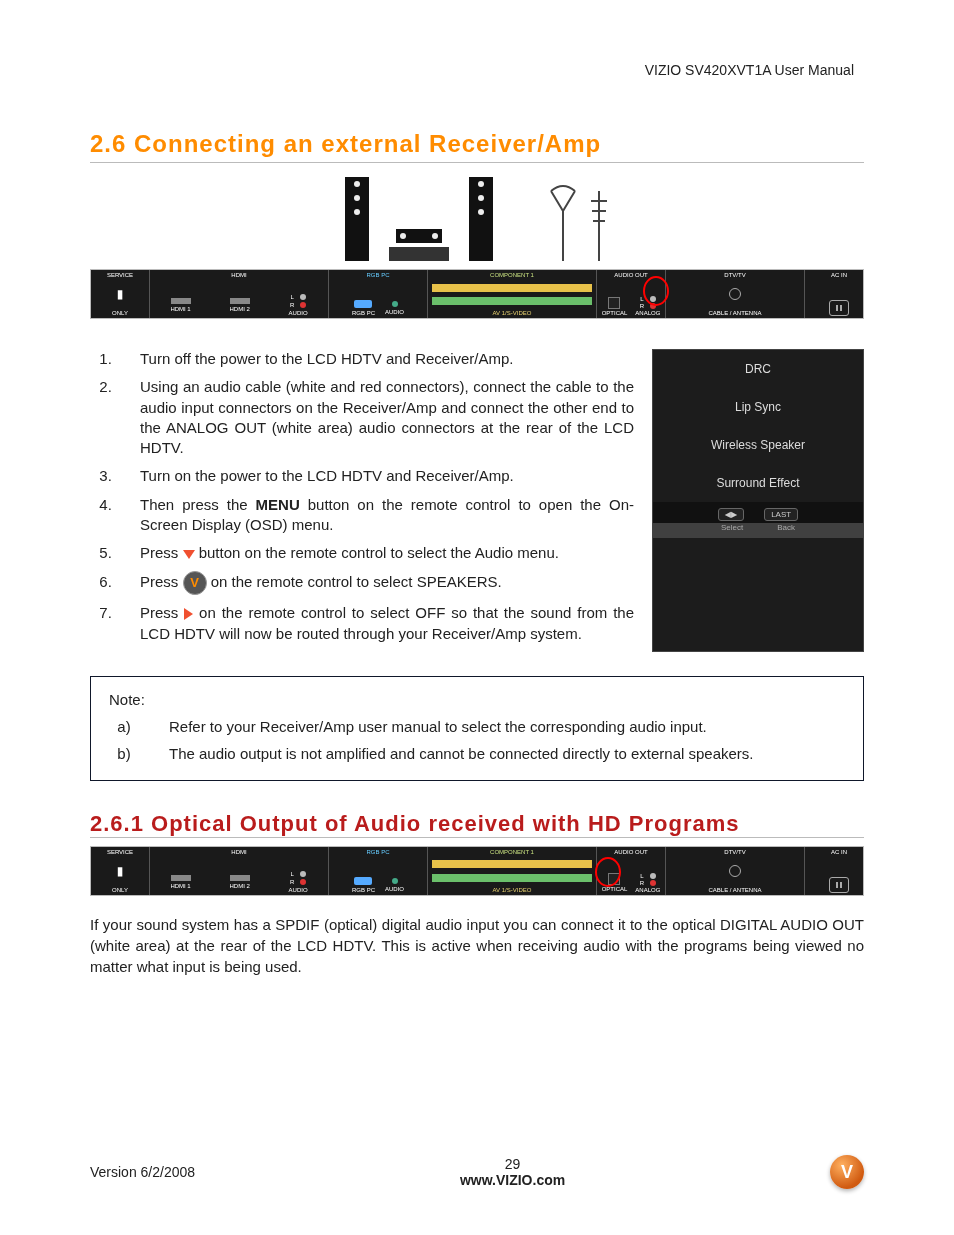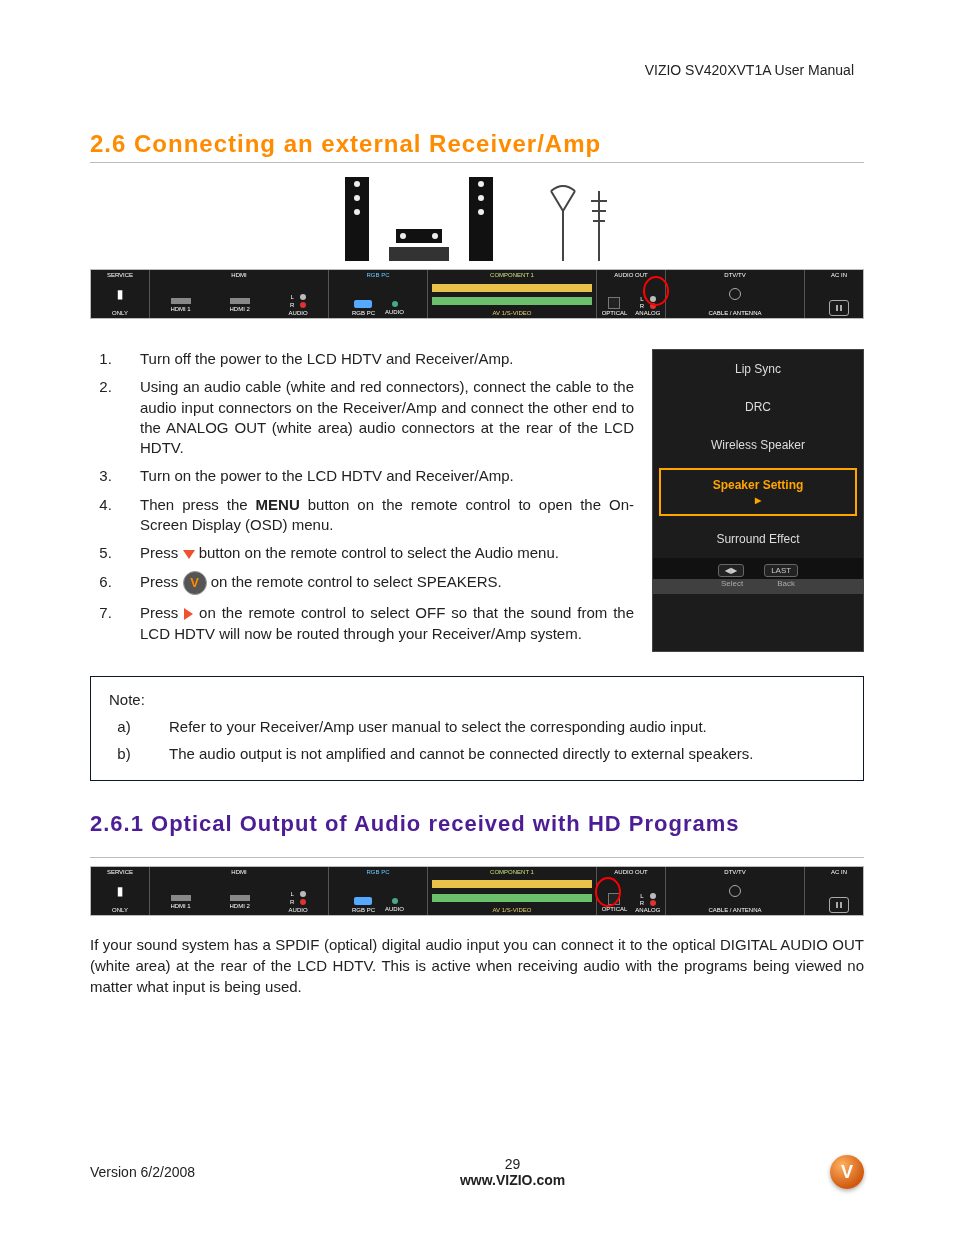--- a/index.html
+++ b/index.html
@@ -29,28 +29,28 @@
     color: #ff8c00;
     font-family: "Arial Black", Arial, sans-serif;
     font-weight: bold;
     letter-spacing: 1px;
     font-size: 24px;
     margin: 70px 0 10px 0;
     border-bottom: 1px solid #bbb;
     padding-bottom: 4px;
   }
   h2.subsection {
-    color: #4c1d95;
+    color: #b91c1c;
     font-family: "Arial Black", Arial, sans-serif;
     font-weight: bold;
     letter-spacing: 1px;
     font-size: 22px;
     margin: 30px 0 6px 0;
     border-bottom: 1px solid #bbb;
-    padding-bottom: 20px;
+    padding-bottom: 0;
   }
   
   .illus-top {
     display: flex;
     justify-content: center;
     margin-top: 14px;
   }
   .illus-top .spk-grp {
     display: flex;
     align-items: flex-end;
@@ -365,27 +365,23 @@
               <span class="v">V</span>
             </span><span> on the remote control to select SPEAKERS.</span>
         </li>
         <li>
           <span>Press </span><span class="tri-right"></span><span> on the remote control to select OFF so that the sound from the LCD HDTV will now be routed through your Receiver/Amp system.</span>
         </li>
       </ol>
     </div>
 
     <div class="osd">
+      <div class="osd-item">DRC</div>
       <div class="osd-item">Lip Sync</div>
-      <div class="osd-item">DRC</div>
       <div class="osd-item">Wireless Speaker</div>
-      <div class="osd-highlight">
-        <span>Speaker Setting</span><br>
-        <span class="osd-play">▶</span>
-      </div>
       <div class="osd-item">Surround Effect</div>
       <div class="osd-btnrow">
         <span class="osd-mini">◀▶</span>
         <span class="osd-mini">LAST</span>
       </div>
       <div class="osd-lblrow">
         <span>Select</span>
         <span>Back</span>
       </div>
     </div>

